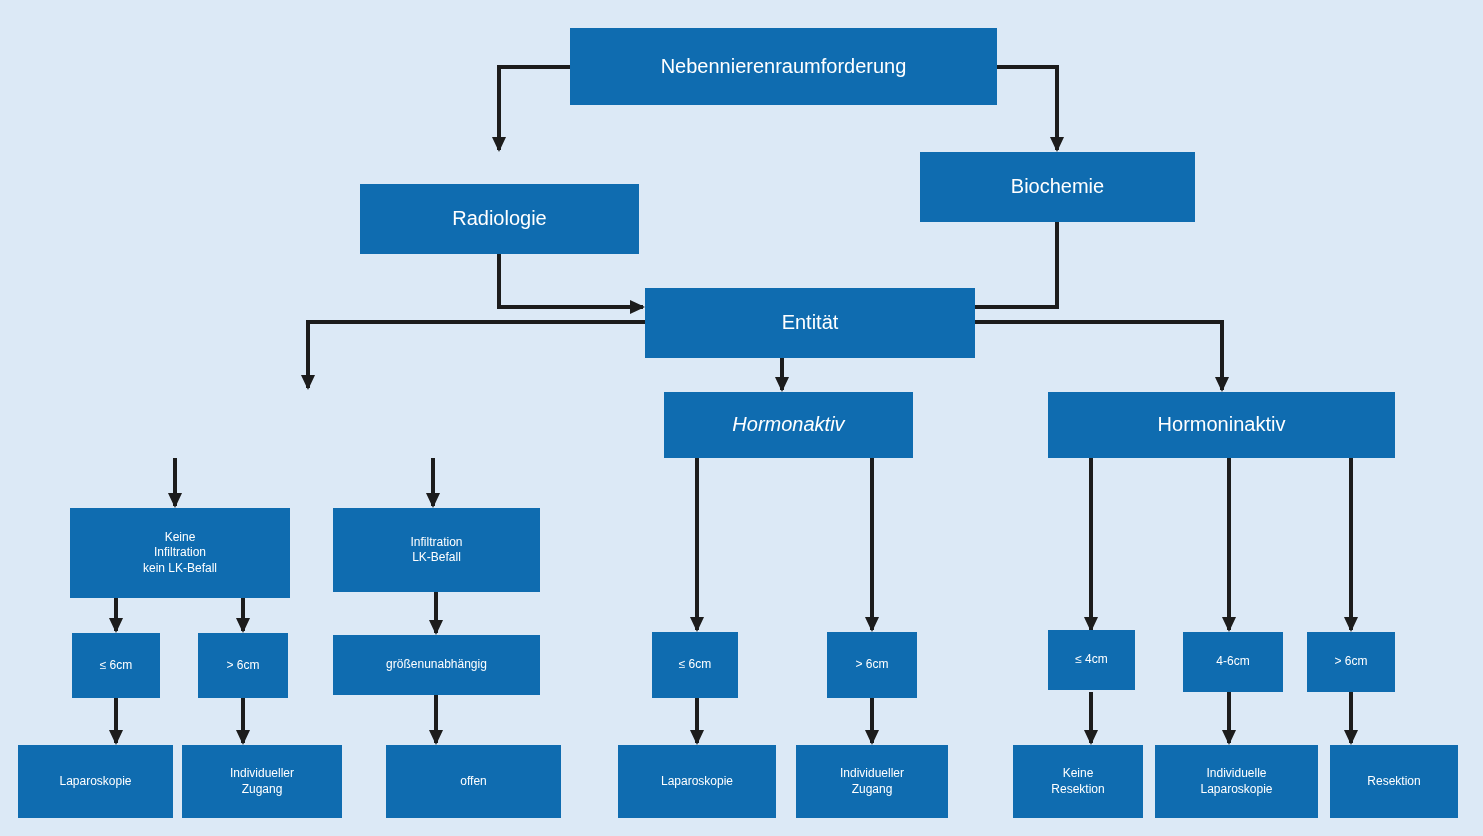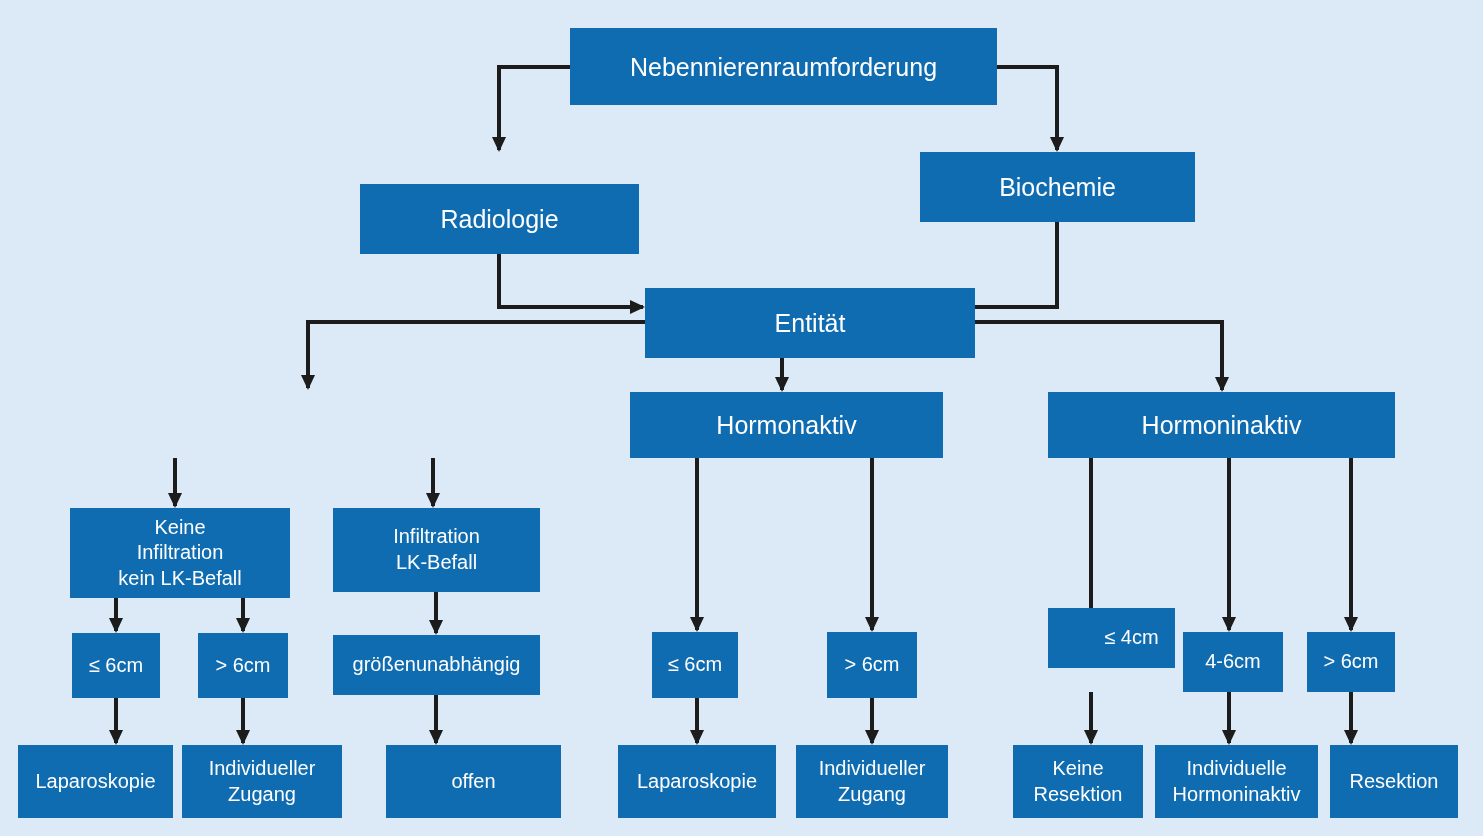--- a/index.html
+++ b/index.html
@@ -16,22 +16,22 @@
   .ah{fill:var(--arrow);}
   .node{
     position:absolute;
     background:var(--box);
     color:var(--text);
     display:flex;align-items:center;justify-content:center;
     text-align:center;
     white-space:pre-line;
     line-height:1.28;
   }
-  .f25{font-size:25px;}
-  .f20{font-size:20px;}
+  .f25{font-size:20px;}
+  .f20{font-size:12px;}
 </style>
 </head>
 <body>
 
 <div class="canvas">
 
   <svg class="edges" viewBox="0 0 1483 836" xmlns="http://www.w3.org/2000/svg">
     <defs>
       <marker id="ah" markerUnits="userSpaceOnUse" markerWidth="18" markerHeight="18" refX="13" refY="7" orient="auto">
         <path class="ah" d="M0,0 L15,7 L0,14 Z"></path>
@@ -66,21 +66,21 @@
 
   <div class="node f25" style="left:570px;top:28px;width:427px;height:77px;">Nebennierenraumforderung</div>
 
   <div class="node f25" style="left:360px;top:152px;width:279px;height:70px;margin-top:32px;">Radiologie</div>
 
   <div class="node f25" style="left:920px;top:152px;width:275px;height:70px;">Biochemie</div>
 
   <div class="node f25" style="left:645px;top:288px;width:330px;height:70px;">Entität</div>
 
 
-  <div class="node f25" style="left:630px;top:392px;width:313px;height:66px;">Hormonaktiv</div>
+  <div class="node f25" style="left:664px;top:392px;width:249px;height:66px;font-style:italic;">Hormonaktiv</div>
 
   <div class="node f25" style="left:1048px;top:392px;width:347px;height:66px;">Hormoninaktiv</div>
 
   <div class="node f20" style="left:70px;top:508px;width:220px;height:90px;">Keine
 Infiltration
 kein LK-Befall</div>
 
   <div class="node f20" style="left:333px;top:508px;width:207px;height:84px;">Infiltration
 LK-Befall</div>
 
@@ -99,27 +99,27 @@
 
   <div class="node f20" style="left:652px;top:632px;width:86px;height:66px;">≤ 6cm</div>
 
   <div class="node f20" style="left:827px;top:632px;width:90px;height:66px;">&gt; 6cm</div>
 
   <div class="node f20" style="left:618px;top:745px;width:158px;height:73px;">Laparoskopie</div>
 
   <div class="node f20" style="left:796px;top:745px;width:152px;height:73px;">Individueller
 Zugang</div>
 
-  <div class="node f20" style="left:1048px;top:608px;width:87px;height:60px;padding-left:40px;">≤ 4cm</div>
+  <div class="node f20" style="left:1048px;top:630px;width:87px;height:60px;">≤ 4cm</div>
 
   <div class="node f20" style="left:1183px;top:632px;width:100px;height:60px;">4-6cm</div>
 
   <div class="node f20" style="left:1307px;top:632px;width:88px;height:60px;">&gt; 6cm</div>
 
   <div class="node f20" style="left:1013px;top:745px;width:130px;height:73px;">Keine
 Resektion</div>
 
   <div class="node f20" style="left:1155px;top:745px;width:163px;height:73px;">Individuelle
-Hormoninaktiv</div>
+Laparoskopie</div>
 
   <div class="node f20" style="left:1330px;top:745px;width:128px;height:73px;">Resektion</div>
 
 </div>
 
 </body></html>

